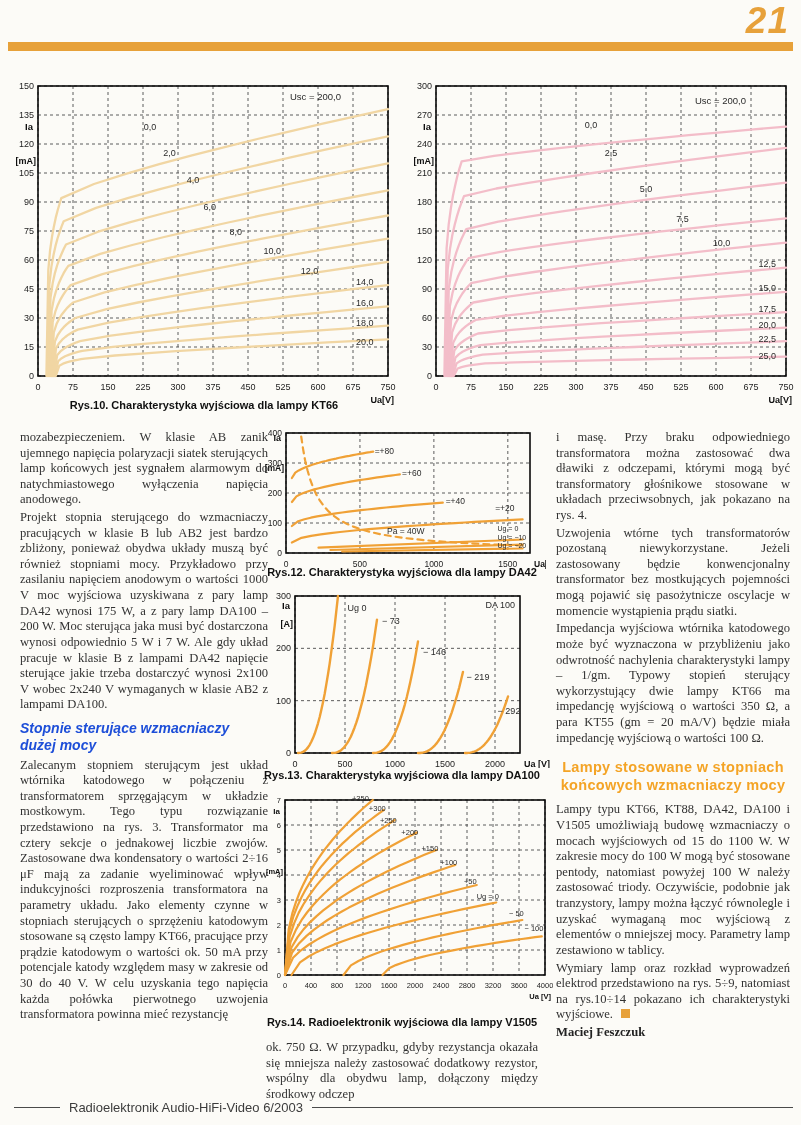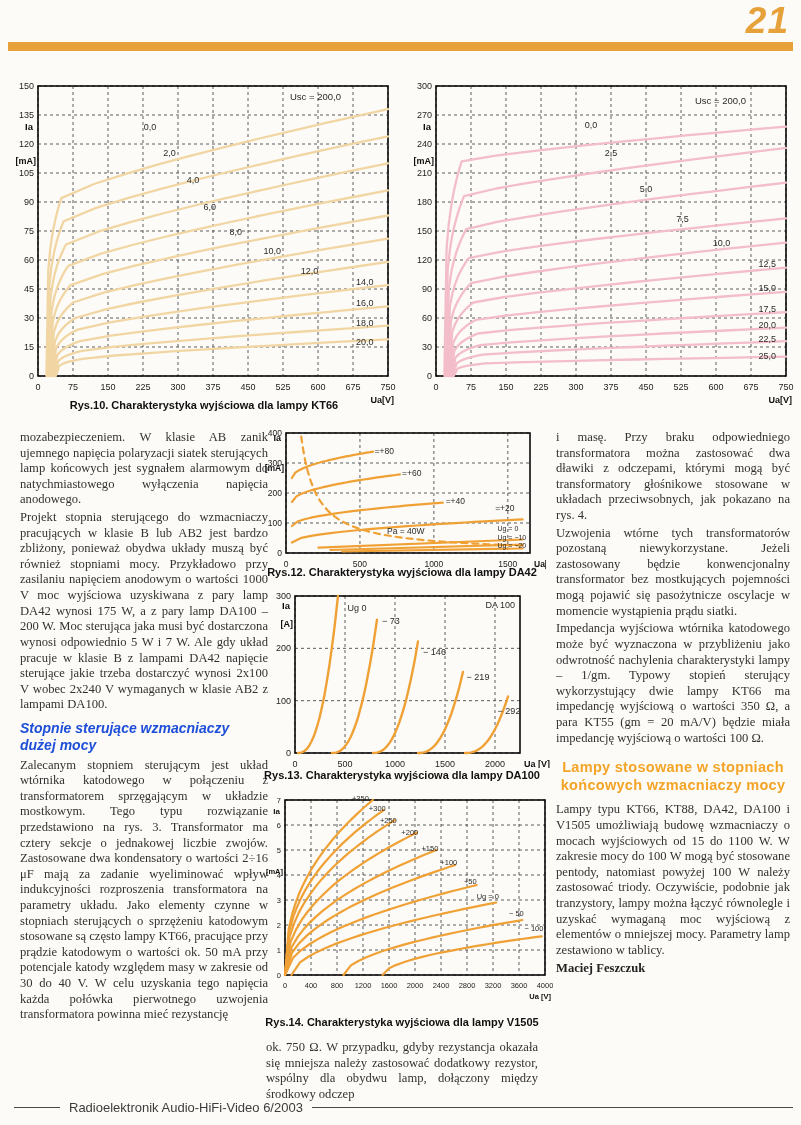--- a/index.html
+++ b/index.html
@@ -339,32 +339,33 @@
         <path d="M33.0 185.0 L41.0 167.8 L49.0 160.3 L57.0 154.5 L65.0 149.6 L72.9 145.2 L80.9 141.2 L88.9 137.6 L96.9 134.2 L104.9 131.0 L112.9 127.9 L120.9 125.0 L128.9 122.2 L136.9 119.6 L144.9 117.0 L152.8 114.5 L160.8 112.1 L168.8 109.8 L176.8 107.5 L184.8 105.3 L192.8 103.1 L200.8 101.0 L208.8 99.0 L216.8 97.0 L224.8 95.0" fill="none" stroke="#f0a136" stroke-width="2.2" stroke-linecap="round" stroke-linejoin="round"></path>
         <text x="218.25" y="93.75" class="clabel" font-size="7.5" text-anchor="middle">+50</text>
         <path d="M39.5 185.0 L48.0 172.4 L56.6 166.5 L65.1 161.9 L73.6 157.9 L82.2 154.4 L90.7 151.2 L99.2 148.2 L107.8 145.4 L116.3 142.7 L124.8 140.2 L133.3 137.8 L141.9 135.5 L150.4 133.3 L158.9 131.1 L167.5 129.0 L176.0 127.0 L184.5 125.0 L193.1 123.1 L201.6 121.2 L210.1 119.4 L218.7 117.6 L227.2 115.9 L235.7 114.2 L244.3 112.5" fill="none" stroke="#f0a136" stroke-width="2.2" stroke-linecap="round" stroke-linejoin="round"></path>
         <text x="235.8" y="108.75000000000001" class="clabel" font-size="7.5" text-anchor="middle">Ug = 0</text>
         <path d="M91.5 185.0 L98.9 175.4 L106.4 171.0 L113.8 167.5 L121.3 164.5 L128.7 161.8 L136.2 159.3 L143.6 157.1 L151.1 154.9 L158.5 152.9 L166.0 151.0 L173.4 149.2 L180.9 147.4 L188.3 145.7 L195.8 144.1 L203.2 142.5 L210.7 141.0 L218.1 139.5 L225.6 138.0 L233.0 136.6 L240.5 135.2 L247.9 133.9 L255.4 132.6 L262.8 131.3 L270.3 130.0" fill="none" stroke="#f0a136" stroke-width="2.2" stroke-linecap="round" stroke-linejoin="round"></path>
         <text x="264.4" y="126.25" class="clabel" font-size="7.5" text-anchor="middle">− 50</text>
         <path d="M130.5 185.0 L137.1 178.3 L143.8 175.1 L150.4 172.7 L157.0 170.5 L163.7 168.6 L170.3 166.9 L176.9 165.3 L183.6 163.8 L190.2 162.4 L196.9 161.1 L203.5 159.8 L210.1 158.5 L216.8 157.3 L223.4 156.2 L230.0 155.1 L236.7 154.0 L243.3 152.9 L249.9 151.9 L256.6 150.9 L263.2 149.9 L269.8 149.0 L276.5 148.1 L283.1 147.1 L289.8 146.3" fill="none" stroke="#f0a136" stroke-width="2.2" stroke-linecap="round" stroke-linejoin="round"></path>
         <text x="281.95000000000005" y="141.25" class="clabel" font-size="7.5" text-anchor="middle">− 100</text>
       </svg>
     </div>
-  <div class="caption" style="left:252px;top:1016px;width:300px;">Rys.14. Charakterystyka wyjściowa dla lampy V1505</div>
+  <div class="caption" style="left:252px;top:1016px;width:300px;">Rys.14. Radioelektronik wyjściowa dla lampy V1505</div>
 
   <div class="col" style="left:266px;top:1040px;width:272px;">
     <p>ok. 750 Ω. W przypadku, gdyby rezystancja okazała się mniejsza należy zastosować dodatkowy rezystor, wspólny dla obydwu lamp, dołączony między środkowy odczep</p>
   </div>
 
   <div class="col" style="left:556px;top:430px;width:234px;">
     <p>i masę. Przy braku odpowiedniego transformatora można zastosować dwa dławiki z odczepami, którymi mogą być transformatory głośnikowe stosowane w układach przeciwsobnych, jak pokazano na rys. 4.</p>
     <p>Uzwojenia wtórne tych transformatorów pozostaną niewykorzystane. Jeżeli zastosowany będzie konwencjonalny transformator bez mostkujących pojemności mogą pojawić się pasożytnicze oscylacje w momencie wystąpienia prądu siatki.</p>
     <p>Impedancja wyjściowa wtórnika katodowego może być wyznaczona w przybliżeniu jako odwrotność nachylenia charakterystyki lampy – 1/gm. Typowy stopień sterujący wykorzystujący dwie lampy KT66 ma impedancję wyjściową o wartości 350 Ω, a para KT55 (gm = 20 mA/V) będzie miała impedancję wyjściową o wartości 100 Ω.</p>
     <h3 class="h-bold">Lampy stosowane w stopniach końcowych wzmacniaczy mocy</h3>
     <p>Lampy typu KT66, KT88, DA42, DA100 i V1505 umożliwiają budowę wzmacniaczy o mocach wyjściowych od 15 do 1100 W. W zakresie mocy do 100 W mogą być stosowane pentody, natomiast powyżej 100 W należy zastosować triody. Oczywiście, podobnie jak tranzystory, lampy można łączyć równolegle i uzyskać wymaganą moc wyjściową z elementów o mniejszej mocy. Parametry lamp zestawiono w tablicy.</p>
+    <p><span>Wymiary lamp oraz rozkład wyprowadzeń elektrod przedstawiono na rys. 5÷9, natomiast na rys.10÷14 pokazano ich charakterystyki wyjściowe.</span><span class="endsq"></span></p>
     <p class="author">Maciej Feszczuk</p>
   </div>
 
   <div class="footer">
     <span class="fline short"></span>
     <span class="ftext">Radioelektronik Audio-HiFi-Video 6/2003</span>
     <span class="fline long"></span>
   </div>
 
 </div>

